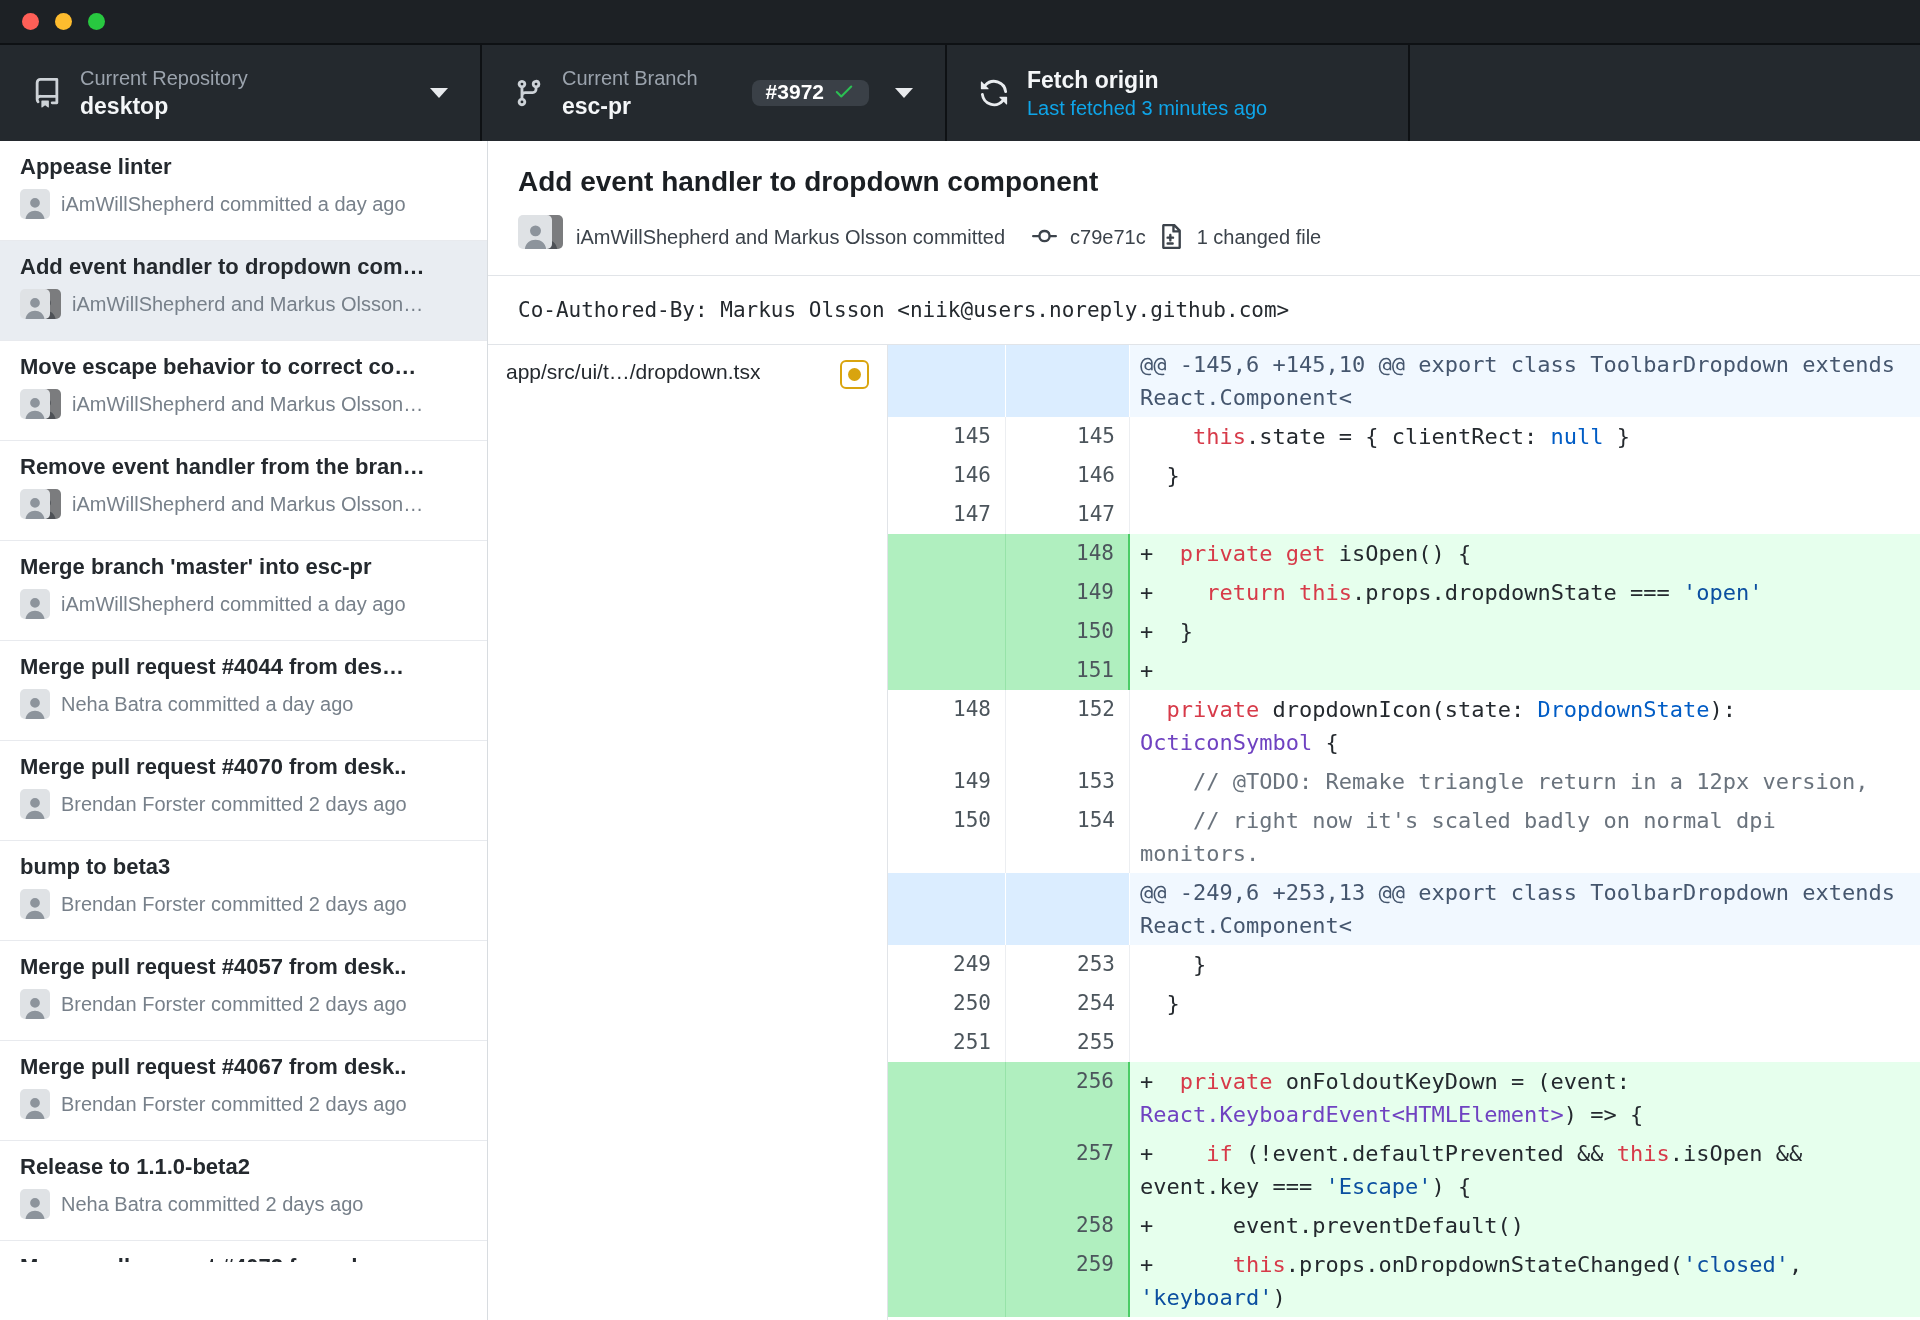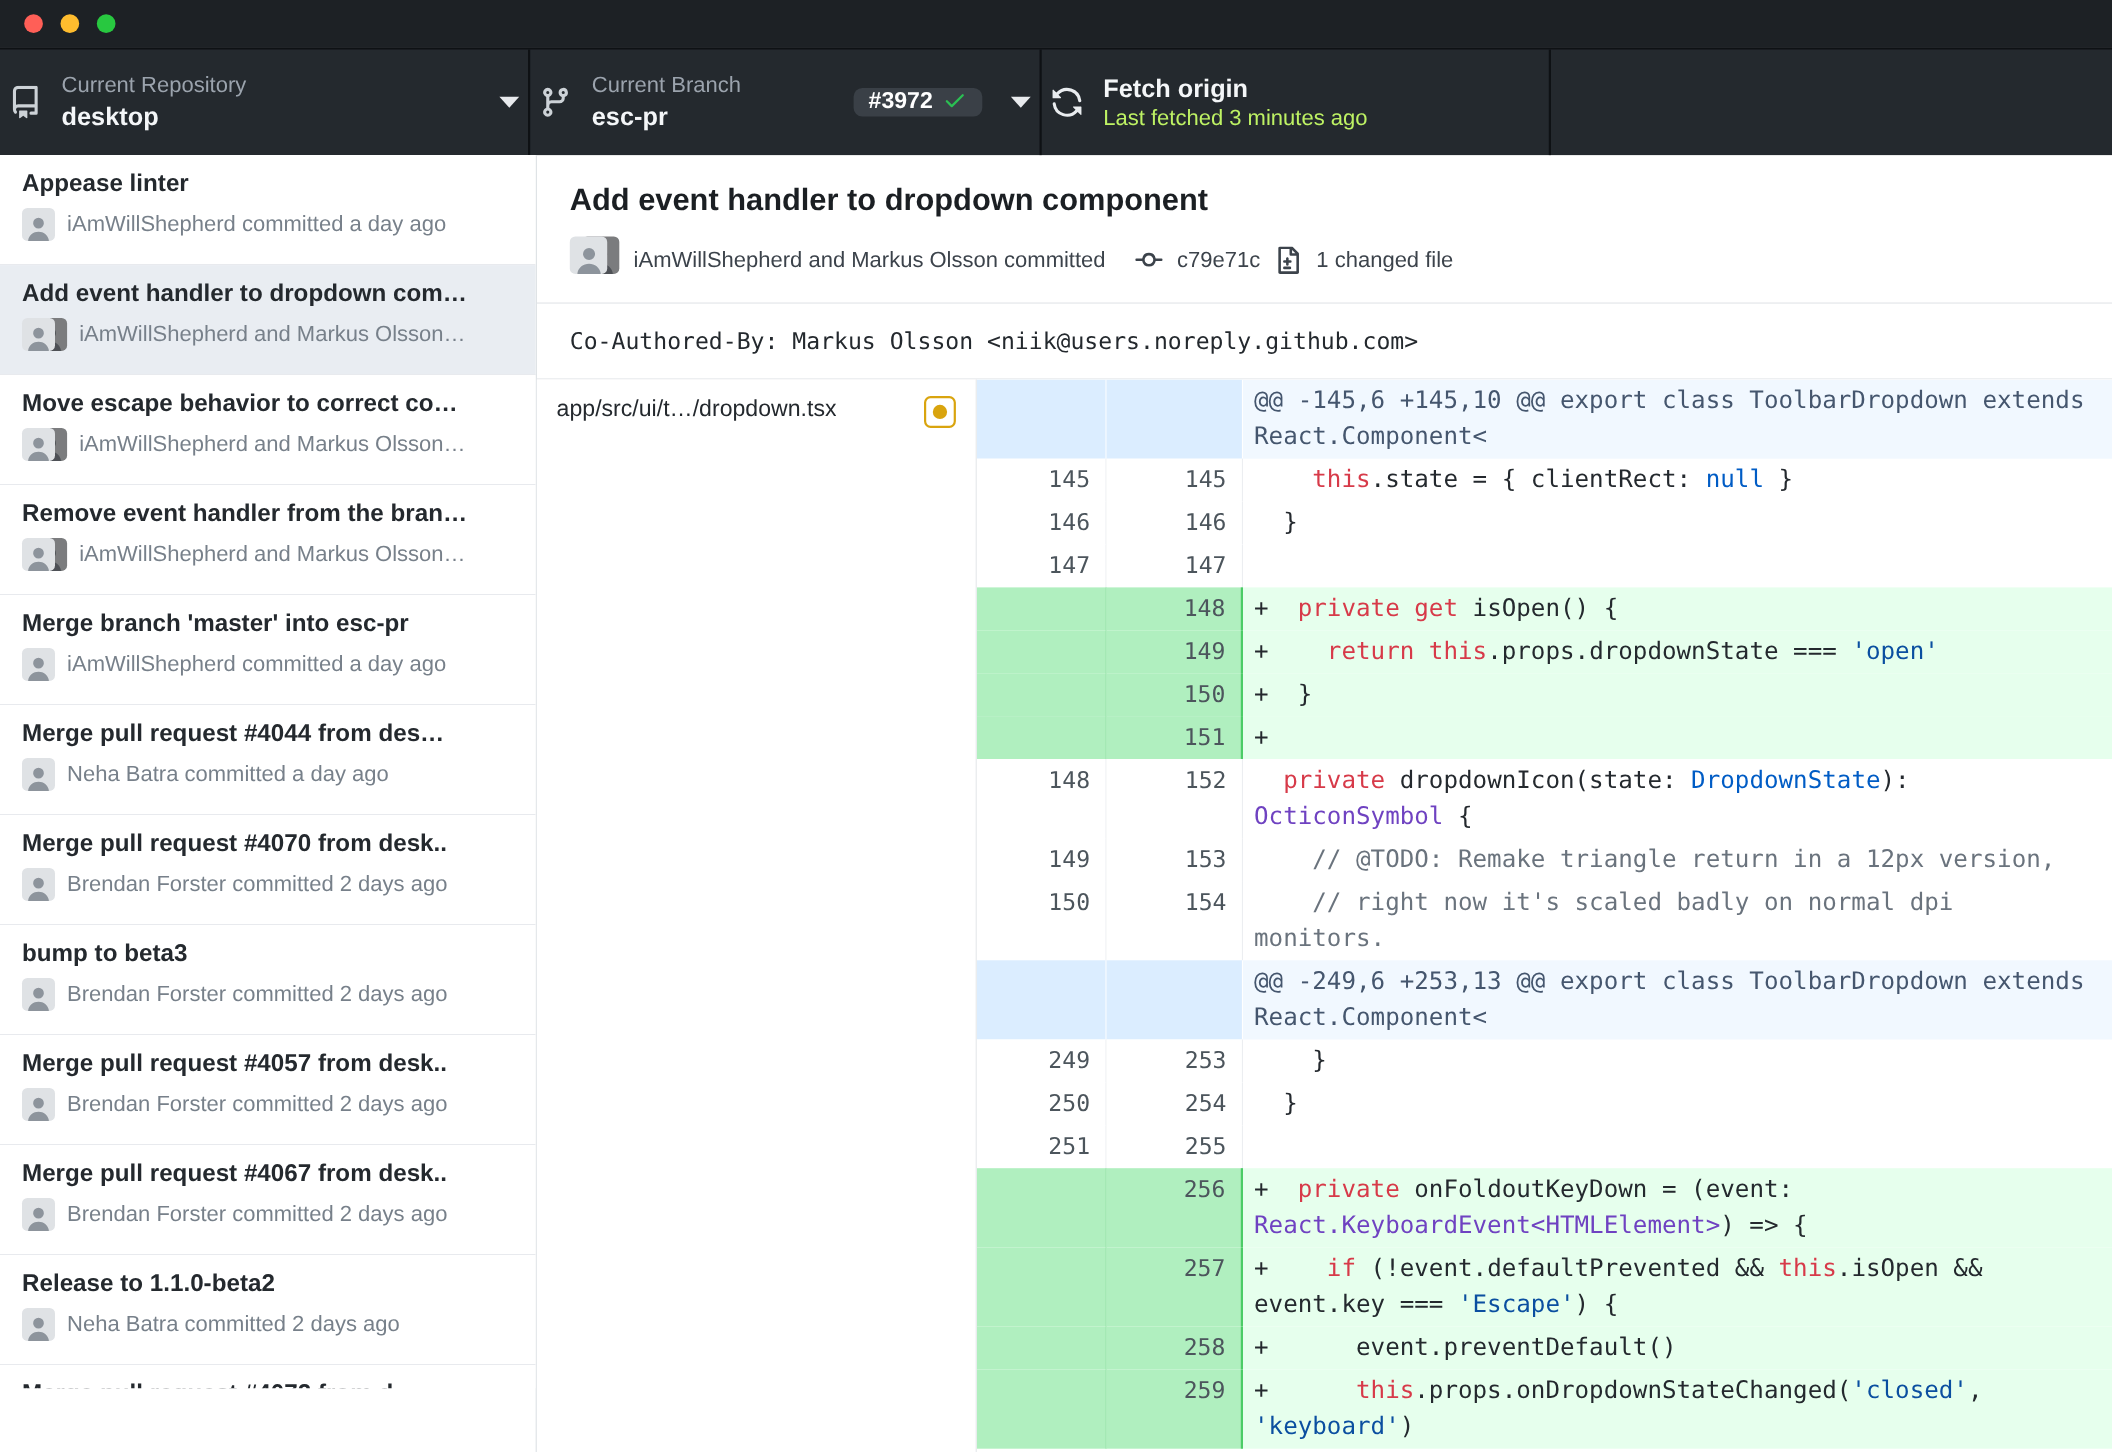--- a/index.html
+++ b/index.html
@@ -6,30 +6,30 @@
   html,body { width:1920px; height:1320px; overflow:hidden; background:#fff;
               font-family:"Liberation Sans", sans-serif; }
 
   
   .titlebar { height:43px; background:#1d2125; display:flex; align-items:center; padding-left:22px; }
   .lights { display:flex; gap:16px; }
   .light { width:17px; height:17px; border-radius:50%; display:inline-block; }
 
   
   .toolbar { height:98px; background:#24292e; display:flex; border-top:2px solid #0e1114; }
-  .tb-section { display:flex; align-items:center; padding:0 8px; border-right:2px solid #0e1114; }
+  .tb-section { display:flex; align-items:center; padding:0 32px; border-right:2px solid #0e1114; }
   .tb-section.repo { width:482px; }
   .tb-section.branch { width:465px; }
   .tb-section.fetch { width:463px; }
   .tb-section.rest { flex:1; border-right:none; }
   .tb-icon { width:30px; height:30px; flex:none; margin-right:18px; }
   .tb-text { display:flex; flex-direction:column; gap:3px; min-width:0; }
   .tb-label { font-size:20px; color:#9ba3ad; }
   .tb-value { font-size:23px; font-weight:bold; color:#f4f6f8; }
-  .tb-sub { font-size:20px; color:#bef264; }
+  .tb-sub { font-size:20px; color:#0ea5e9; }
   .caret-down { width:0; height:0; border-left:9px solid transparent; border-right:9px solid transparent;
                 border-top:10px solid #e8eaed; margin-left:auto; }
   .branch .caret-down { margin-left:26px; }
   .pr-badge { margin-left:auto; background:#3a4047; border-radius:8px; height:26px; padding:0 14px;
               display:flex; gap:9px; color:#fff; font-size:21px; font-weight:bold; }
   .pr-badge svg { width:22px; height:22px; }
 
   
   .main-row { display:flex; height:1179px; }
 

